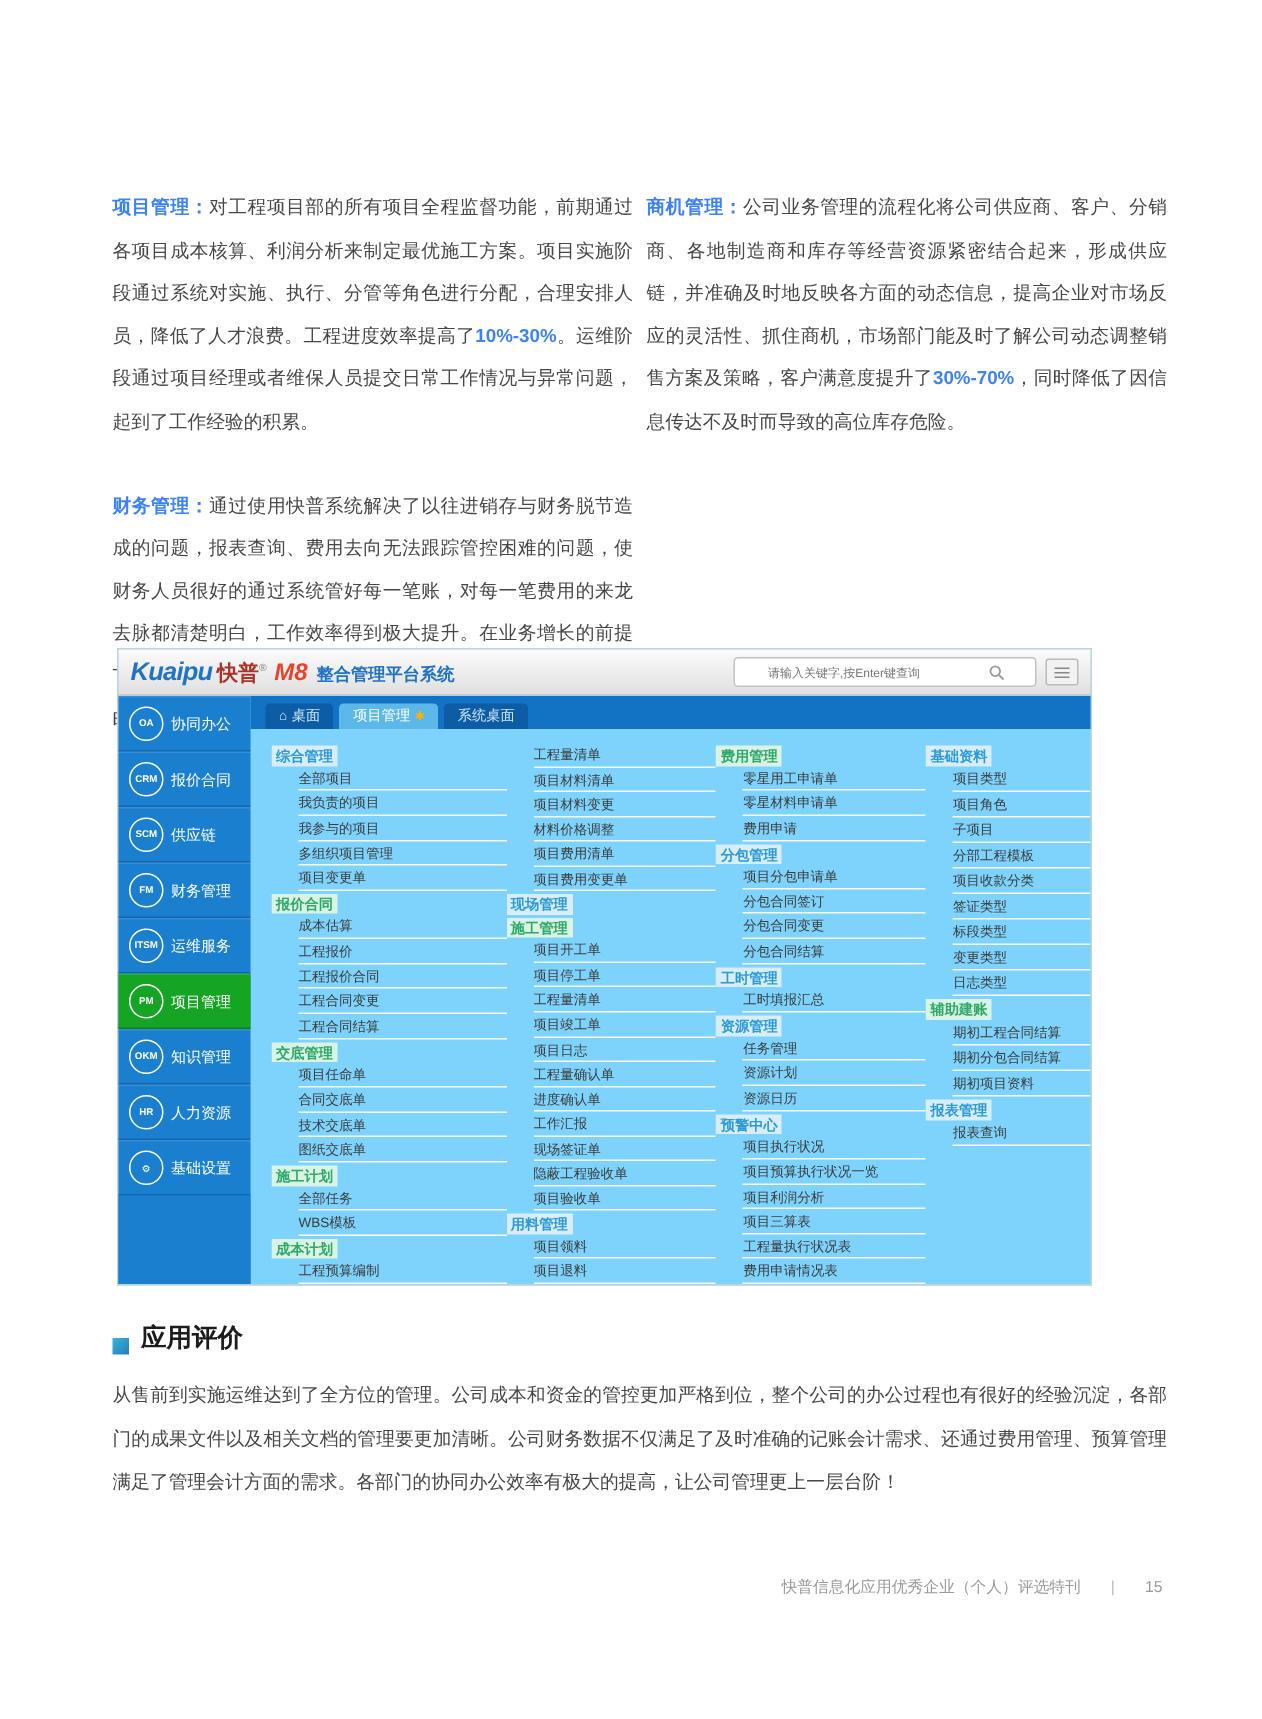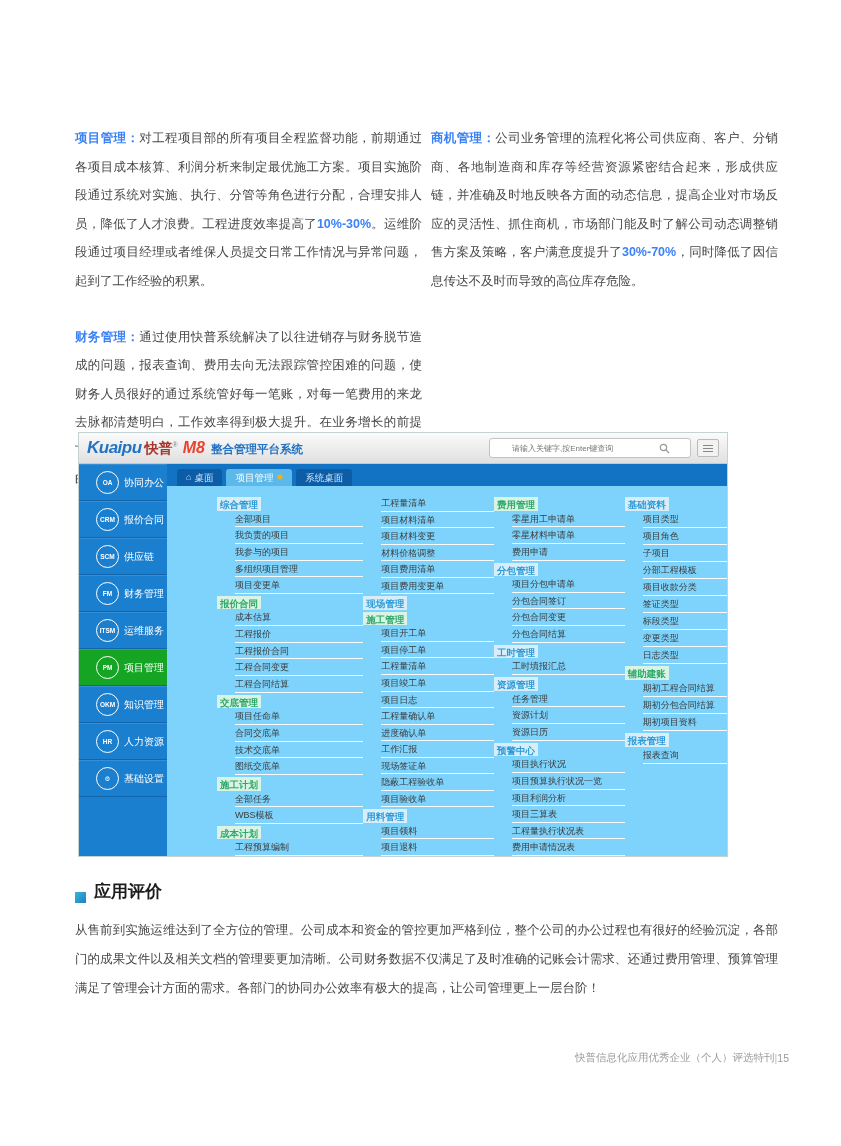--- a/index.html
+++ b/index.html
@@ -24,50 +24,50 @@
   .logo-suffix{color:#2273c3;font-weight:bold;font-size:11.5px;margin-left:3px;}
   .header-right{margin-left:auto;display:flex;align-items:center;gap:6px;}
   .searchbox{display:flex;align-items:center;background:#fff;border:1px solid #c2c2c2;border-radius:3px;height:18px;width:160px;padding:0 20px;}
   .searchbox input{border:none;outline:none;flex:1;font-size:8px;color:#555;background:transparent;font-family:inherit;}
   .mag{flex:0 0 auto;}
   .burger{width:20px;height:16px;border:1px solid #bbb;border-radius:2px;background:#f2f2f2;display:flex;flex-direction:column;justify-content:center;gap:2px;align-items:center;cursor:pointer;}
   .burger i{display:block;width:10px;height:1px;background:#888;}
 
   .app-body{flex:1;display:flex;min-height:0;}
   .sidebar{width:88px;background:#1b7fd0;flex:0 0 auto;display:flex;flex-direction:column;}
-  .side-item{height:37px;display:flex;align-items:center;gap:5px;padding-left:17px;box-sizing:border-box;border-bottom:1px solid rgba(10,70,130,.45);border-top:1px solid rgba(255,255,255,.12);cursor:pointer;}
+  .side-item{height:37px;display:flex;align-items:center;gap:5px;padding-left:7px;box-sizing:border-box;border-bottom:1px solid rgba(10,70,130,.45);border-top:1px solid rgba(255,255,255,.12);cursor:pointer;}
   .side-item.active{background:#15a423;border-bottom-color:rgba(8,90,20,.5);}
   .side-icon{width:21px;height:21px;border:1.6px solid #fff;border-radius:50%;color:#fff;font-size:6.5px;font-weight:bold;display:flex;align-items:center;justify-content:center;flex:0 0 auto;letter-spacing:0;}
   .side-label{color:#fff;font-size:10px;white-space:nowrap;}
   .side-fill{flex:1;background:#1b7fd0;}
 
   .app-right{flex:1;display:flex;flex-direction:column;min-width:0;}
   .app-tabs{height:22px;background:#1272c4;display:flex;align-items:flex-end;padding-left:10px;gap:4px;flex:0 0 auto;}
   .tab{height:17px;line-height:17px;padding:0 9px;border-radius:3px 3px 0 0;background:#0d5ca6;color:#cfe6fa;font-size:9.5px;display:flex;align-items:center;gap:3px;cursor:pointer;}
   .tab .tab-icon{font-size:9px;}
   .tab.active{background:#5cb8e9;color:#fff;}
   .tab .star{color:#ffb100;font-size:8px;}
 
   .menu{flex:1;display:flex;padding:9px 0 0 14px;gap:0;overflow:hidden;}
   .mcol{display:flex;flex-direction:column;}
-  .mcol1{width:160px;margin-left:36px;} .mcol2{width:143px;} .mcol3{width:143px;} .mcol4{width:112px;}
+  .mcol1{width:160px;} .mcol2{width:143px;} .mcol3{width:143px;} .mcol4{width:112px;}
   .mrow{height:16px;line-height:16px;white-space:nowrap;overflow:hidden;}
   .mrow.item{margin-left:18px;border-bottom:1px solid #fafcfc;font-size:9px;color:#3c3c3c;cursor:pointer;}
   .mrow .hd{display:inline-block;padding:0 3px;font-size:9.5px;font-weight:bold;}
   .hd-blue{color:#2b9bd8;background:#d8edf8;}
   .hd-green{color:#2fa96a;background:#d9f3e4;}
 
   
   .review-head{position:absolute;left:75px;top:880px;display:flex;align-items:flex-end;gap:8px;}
   .review-square{width:11px;height:11px;background:linear-gradient(135deg,#39b6d8,#1f7fc0);}
   .review-title{font-size:17px;font-weight:bold;color:#1c1c1c;}
   .review-body{position:absolute;left:75px;top:916px;width:703px;font-size:12.5px;line-height:29px;text-align:justify;color:#474747;}
 
   
-  .footer{position:absolute;right:52px;top:1051px;font-size:10.5px;color:#9a9a9a;display:flex;align-items:center;gap:0;}
+  .footer{position:absolute;right:66px;top:1051px;font-size:10.5px;color:#9a9a9a;display:flex;align-items:center;gap:20px;}
   .footer .divider{color:#bbb;}
 </style>
 </head>
 <body>
 
 <div class="page">
 
   <div class="col col-left" id="intro-left">
       <p class="para"><span class="b">项目管理：</span><span>对工程项目部的所有项目全程监督功能，前期通过各项目成本核算、利润分析来制定最优施工方案。项目实施阶段通过系统对实施、执行、分管等角色进行分配，合理安排人员，降低了人才浪费。工程进度效率提高了</span><span class="b">10%-30%</span><span>。运维阶段通过项目经理或者维保人员提交日常工作情况与异常问题，起到了工作经验的积累。</span></p>
       <p class="para"><span class="b">财务管理：</span><span>通过使用快普系统解决了以往进销存与财务脱节造成的问题，报表查询、费用去向无法跟踪管控困难的问题，使财务人员很好的通过系统管好每一笔账，对每一笔费用的来龙去脉都清楚明白，工作效率得到极大提升。在业务增长的前提下，财务部门岗位减少,公司财务部仅有</span><span class="b">3名员工</span><span>，服务公司同时应对外部审计工作。</span></p>

